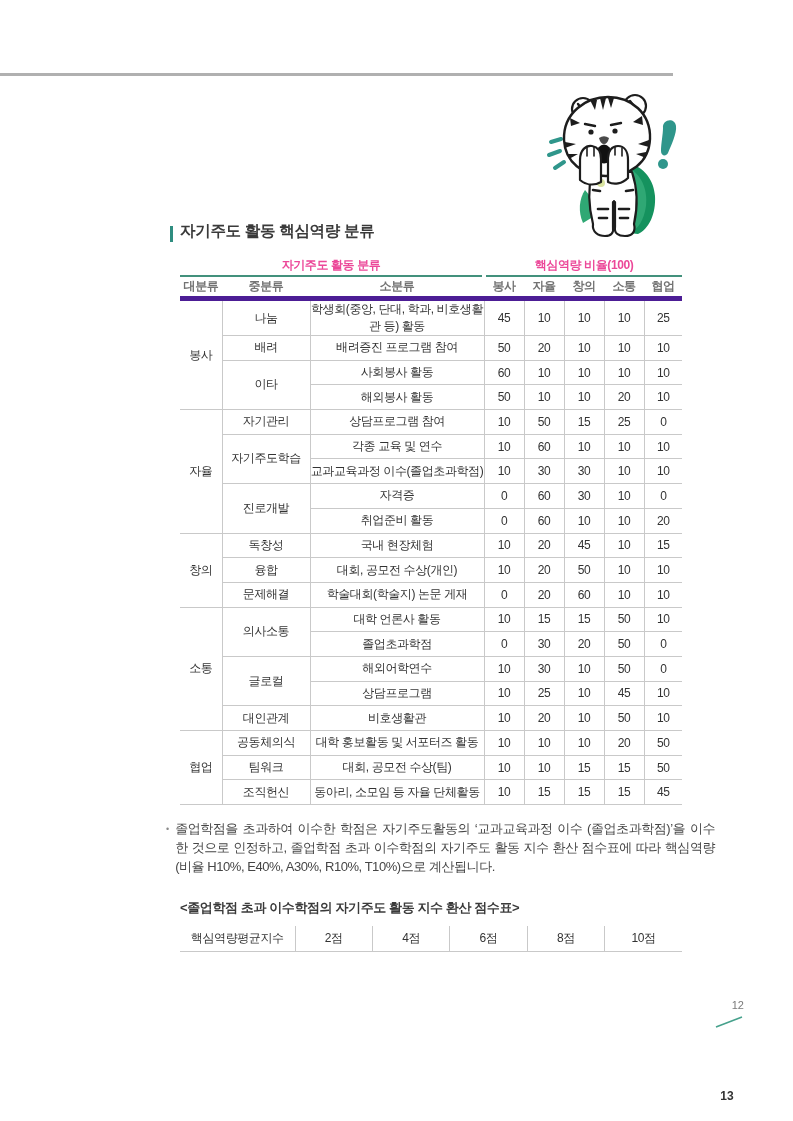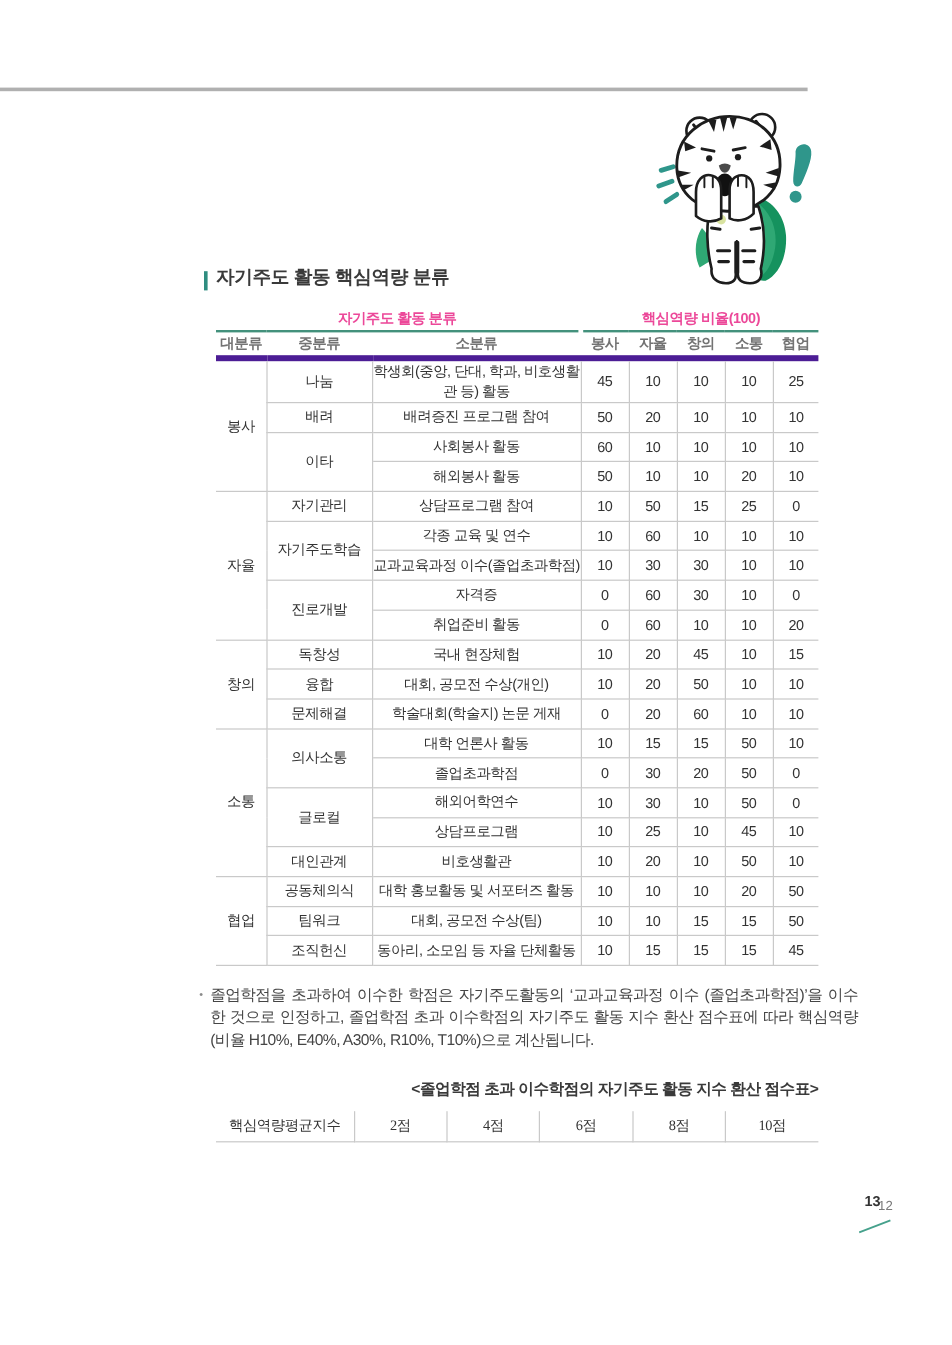--- a/index.html
+++ b/index.html
@@ -26,34 +26,34 @@
   .main .dr td.c-cat{border-left:none;}
   .main .dr td:last-child{border-right:none;}
 
   
   .footnote{position:absolute;left:166px;top:819px;width:549px;display:flex;gap:6px;}
   .footnote .bullet{color:#8a8a8a;font-size:9px;line-height:19px;flex:0 0 auto;padding-top:1px;}
   .footnote .ftext{font-size:13px;line-height:19px;color:#454545;letter-spacing:-0.45px;
                    word-break:break-all;text-align:justify;}
 
   
-  .conv-title{position:absolute;left:180px;top:899px;width:502px;text-align:right;
+  .conv-title{position:absolute;left:180px;top:899px;width:502px;text-align:left;
               font-size:13px;font-weight:700;color:#3a3a3a;letter-spacing:-0.4px;}
   .conv-wrap{position:absolute;left:180px;top:926px;width:502px;}
   .conv .h td{border:none;border-bottom:2px solid #7fc08f;color:#2d7e73;font-weight:700;
               height:44px;white-space:pre-line;line-height:1.45;}
-  .conv .v td{border:1px solid #c9c9c9;border-top:none;height:25px;font-family:Liberation Serif, serif;}
+  .conv .v td{border:1px solid #c9c9c9;border-top:none;height:25px;}
   .conv .v td:first-child{border-left:none;}
   .conv .v td:last-child{border-right:none;}
 
   
   .pagenum{position:absolute;}
   .pn-top{left:714px;top:999px;width:30px;text-align:right;font-size:11px;color:#7a7a7a;}
   .pn-slash{left:712px;top:1015px;}
-  .pn-bottom{left:712px;top:994px;width:30px;text-align:center;font-size:12px;font-weight:700;color:#333;}
+  .pn-bottom{left:712px;top:1089px;width:30px;text-align:center;font-size:12px;font-weight:700;color:#333;}
 </style>
 </head>
 <body>
 
 <div class="page">
 
   <div class="top-rule"></div>
 
   <svg class="mascot" viewBox="0 0 185 155">
 

